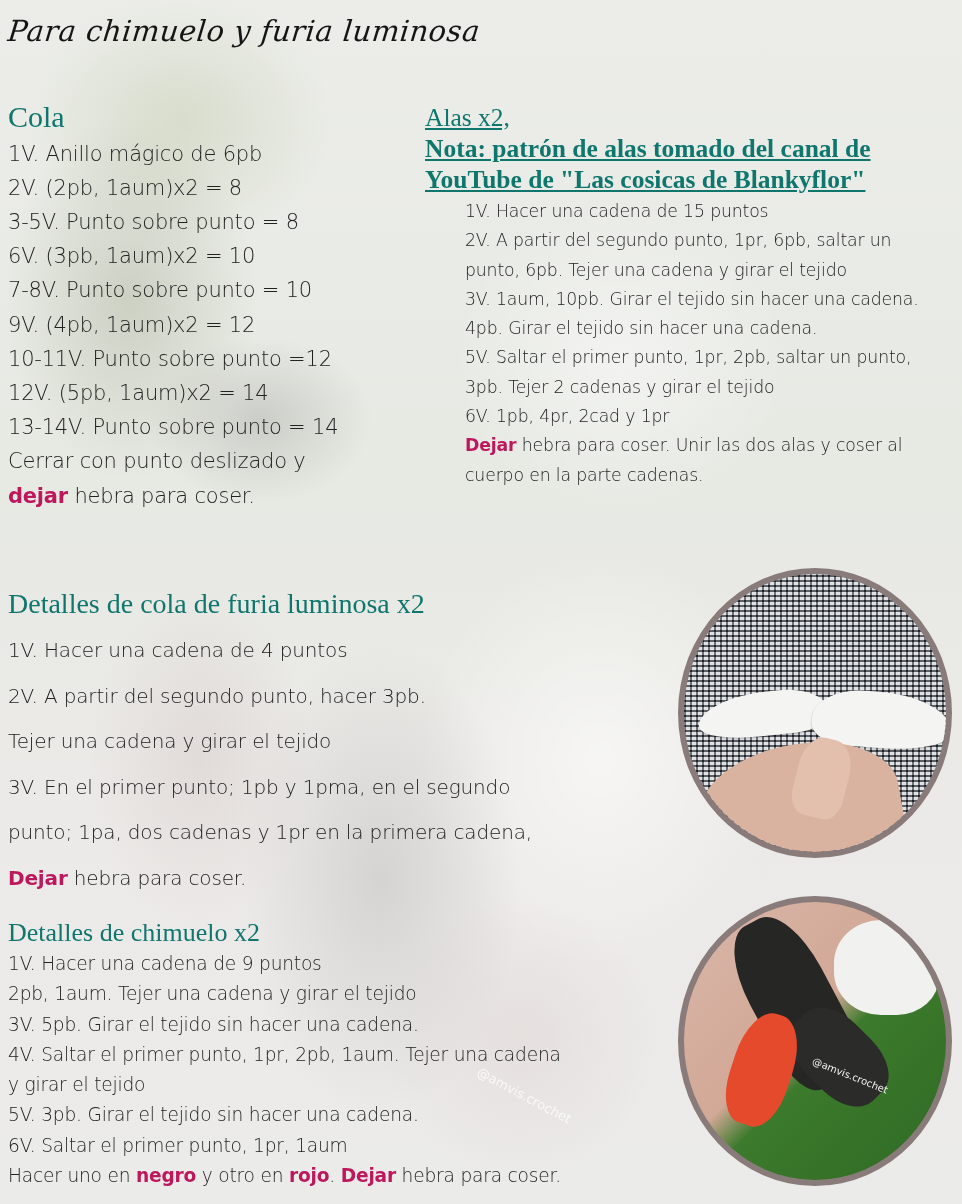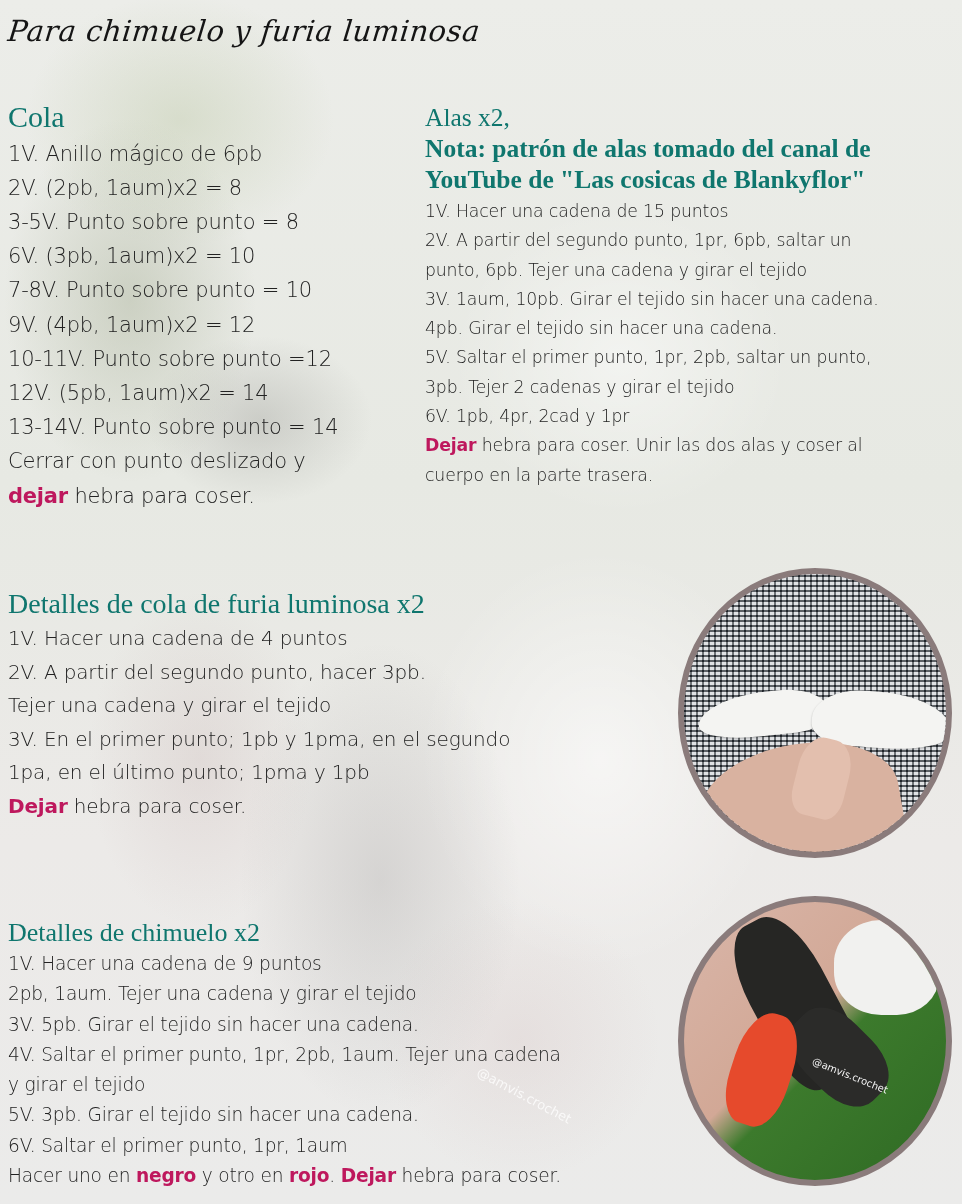--- a/index.html
+++ b/index.html
@@ -49,29 +49,29 @@
     }
     .b { font-weight: 700; color: #be185d; }
 
     
     .cola { position: absolute; left: 8px; top: 100px; }
     .cola .heading { font-size: 30px; margin-bottom: 2px; }
     .cola .line { font-size: 21px; line-height: 34.2px; letter-spacing: -0.2px; }
 
     
     .alas { position: absolute; left: 425px; top: 102px; width: 530px; }
-    .alas .heading { font-size: 25.5px; line-height: 31px; font-weight: 700; }
+    .alas .heading { font-size: 25.5px; line-height: 31px; font-weight: 700; text-decoration: underline; }
     .alas .heading.first { font-weight: 400; }
-    .alas .lines { margin-top: 2px; }
+    .alas .lines { margin-top: 2px; margin-left: 40px; }
     .alas .line { font-size: 17.3px; line-height: 29.3px; letter-spacing: -0.15px; }
 
     
     .furia { position: absolute; left: 8px; top: 586px; }
     .furia .heading { font-size: 28px; line-height: 36px; }
-    .furia .line { font-size: 20px; line-height: 33.6px; letter-spacing: -0.15px; }
+    .furia .line { font-size: 20px; line-height: 33.6px; letter-spacing: -0.15px; margin-top: 12px; }
 
     
     .chim { position: absolute; left: 8px; top: 904px; }
     .chim .heading { font-size: 26px; line-height: 32px; margin-top: 13px; }
     .chim .line { font-size: 18.6px; line-height: 30.3px; letter-spacing: -0.2px; }
 
     
     .photo {
       position: absolute; border-radius: 50%;
       border: 6px solid #8a7b7b;
@@ -179,31 +179,31 @@
     <div class="lines">
       <div class="line">1V. Hacer una cadena de 15 puntos</div>
       <div class="line">2V. A partir del segundo punto, 1pr, 6pb, saltar un</div>
       <div class="line">punto, 6pb. Tejer una cadena y girar el tejido</div>
       <div class="line">3V. 1aum, 10pb. Girar el tejido sin hacer una cadena.</div>
       <div class="line">4pb. Girar el tejido sin hacer una cadena.</div>
       <div class="line">5V. Saltar el primer punto, 1pr, 2pb, saltar un punto,</div>
       <div class="line">3pb. Tejer 2 cadenas y girar el tejido</div>
       <div class="line">6V. 1pb, 4pr, 2cad y 1pr</div>
       <div class="line"><span class="b">Dejar</span><span> hebra para coser. Unir las dos alas y coser al</span></div>
-      <div class="line">cuerpo en la parte trasera.</div>
+      <div class="line">cuerpo en la parte cadenas.</div>
     </div>
   </section>
 
   <section class="furia">
     <div class="heading">Detalles de cola de furia luminosa x2</div>
     <div class="line">1V. Hacer una cadena de 4 puntos</div>
     <div class="line">2V. A partir del segundo punto, hacer 3pb.</div>
     <div class="line">Tejer una cadena y girar el tejido</div>
     <div class="line">3V. En el primer punto; 1pb y 1pma, en el segundo</div>
-    <div class="line">1pa, en el último punto; 1pma y 1pb</div>
+    <div class="line">punto; 1pa, dos cadenas y 1pr en la primera cadena,</div>
     <div class="line"><span class="b">Dejar</span><span> hebra para coser.</span></div>
   </section>
 
   <section class="chim">
     <div class="heading">Detalles de chimuelo x2</div>
     <div class="line">1V. Hacer una cadena de 9 puntos</div>
     <div class="line">2pb, 1aum. Tejer una cadena y girar el tejido</div>
     <div class="line">3V. 5pb. Girar el tejido sin hacer una cadena.</div>
     <div class="line">4V. Saltar el primer punto, 1pr, 2pb, 1aum. Tejer una cadena</div>
     <div class="line">y girar el tejido</div>

